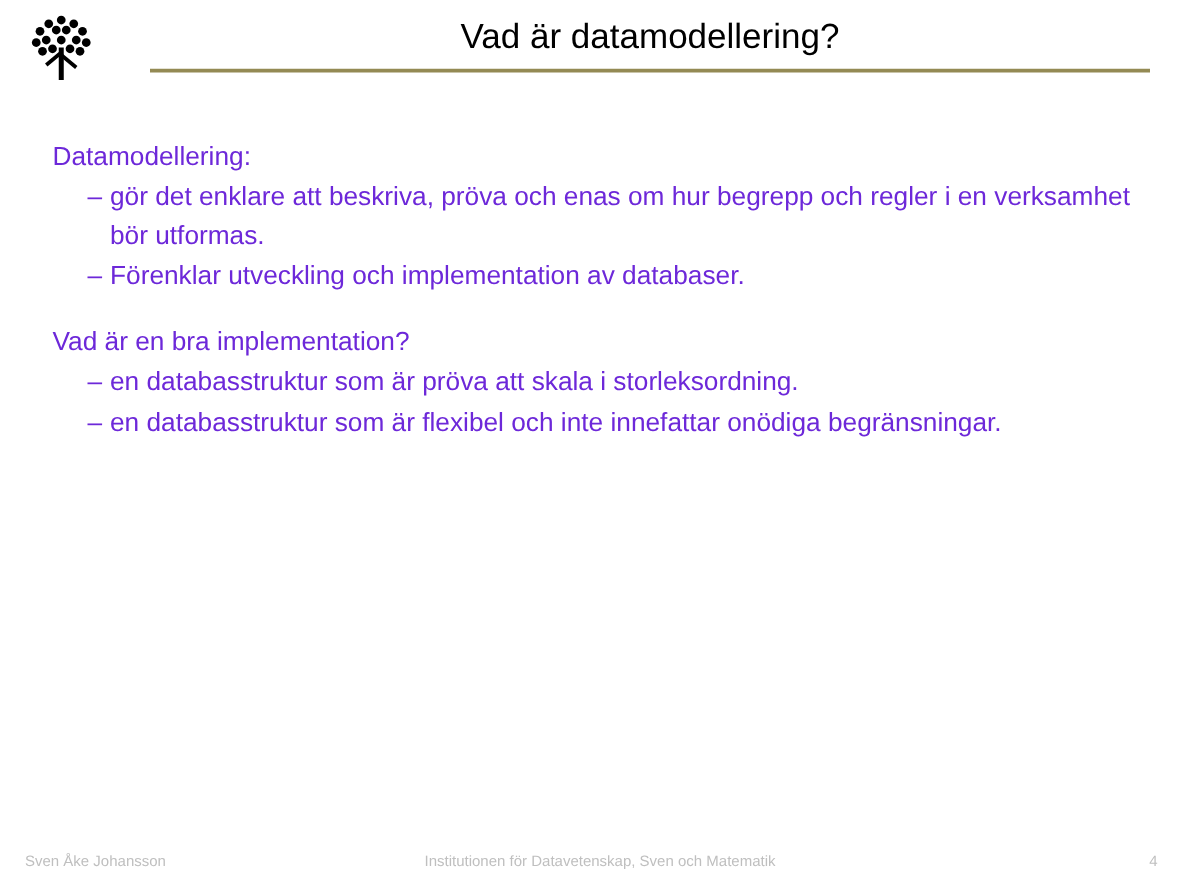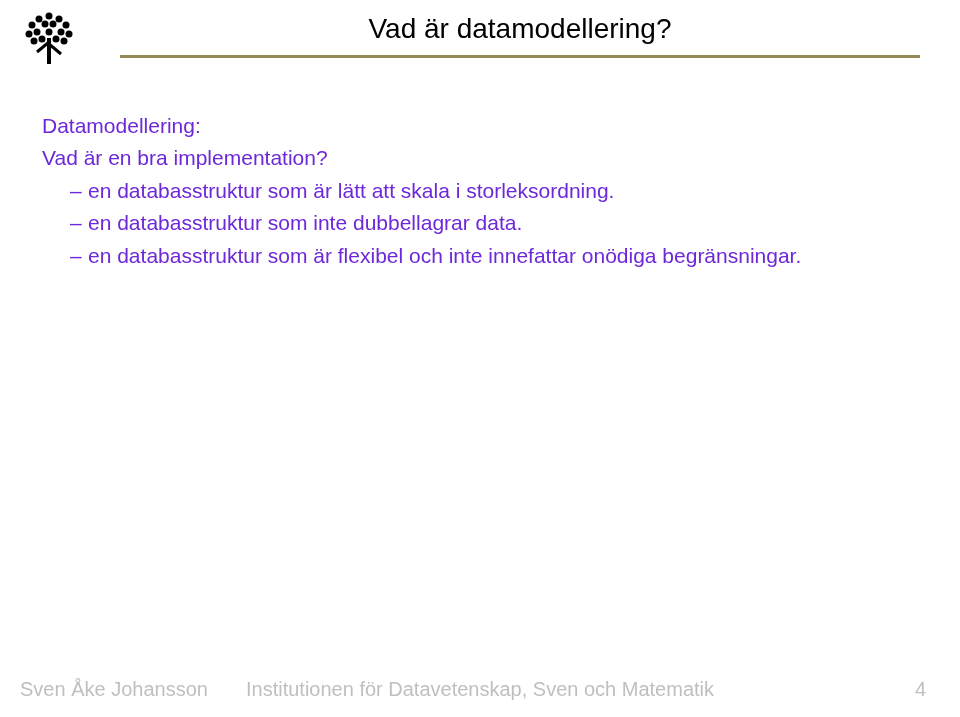--- a/index.html
+++ b/index.html
@@ -68,21 +68,21 @@
     top: 0;
   }
   .footer {
     position: absolute;
     bottom: 14px;
     left: 0;
     right: 0;
     height: 28px;
     display: flex;
     align-items: center;
-    font-size: 20px;
+    font-size: 12px;
     color: #bfbfbf;
   }
   .footer-author {
     position: absolute;
     left: 20px;
   }
   .footer-inst {
     position: absolute;
     left: 50%;
     transform: translateX(-50%);
@@ -121,25 +121,28 @@
       <circle cx="44" cy="33" r="3.5" fill="#000"></circle>
     </svg>
   </div>
 
   <div class="title-bar">
     <div class="title-text">Vad är datamodellering?</div>
   </div>
 
   <div class="content">
     <h2>Datamodellering:</h2>
+    <ul>
+      <li>gör det enklare att beskriva, pröva och enas om hur begrepp och regler i en verksamhet bör utformas.</li>
+      <li>Förenklar utveckling och implementation av databaser.</li>
+    </ul>
 
     <h2>Vad är en bra implementation?</h2>
     <ul>
-      <li>en databasstruktur som är lätt att skala i storleksordning.</li>
-      <li>en databasstruktur som inte dubbellagrar data.</li>
+      <li>en databasstruktur som är pröva att skala i storleksordning.</li>
       <li>en databasstruktur som är flexibel och inte innefattar onödiga begränsningar.</li>
     </ul>
   </div>
 
   <div class="footer">
     <div class="footer-author">Sven Åke Johansson</div>
     <div class="footer-inst">Institutionen för Datavetenskap, Sven och Matematik</div>
     <div class="footer-page">4</div>
   </div>
 

